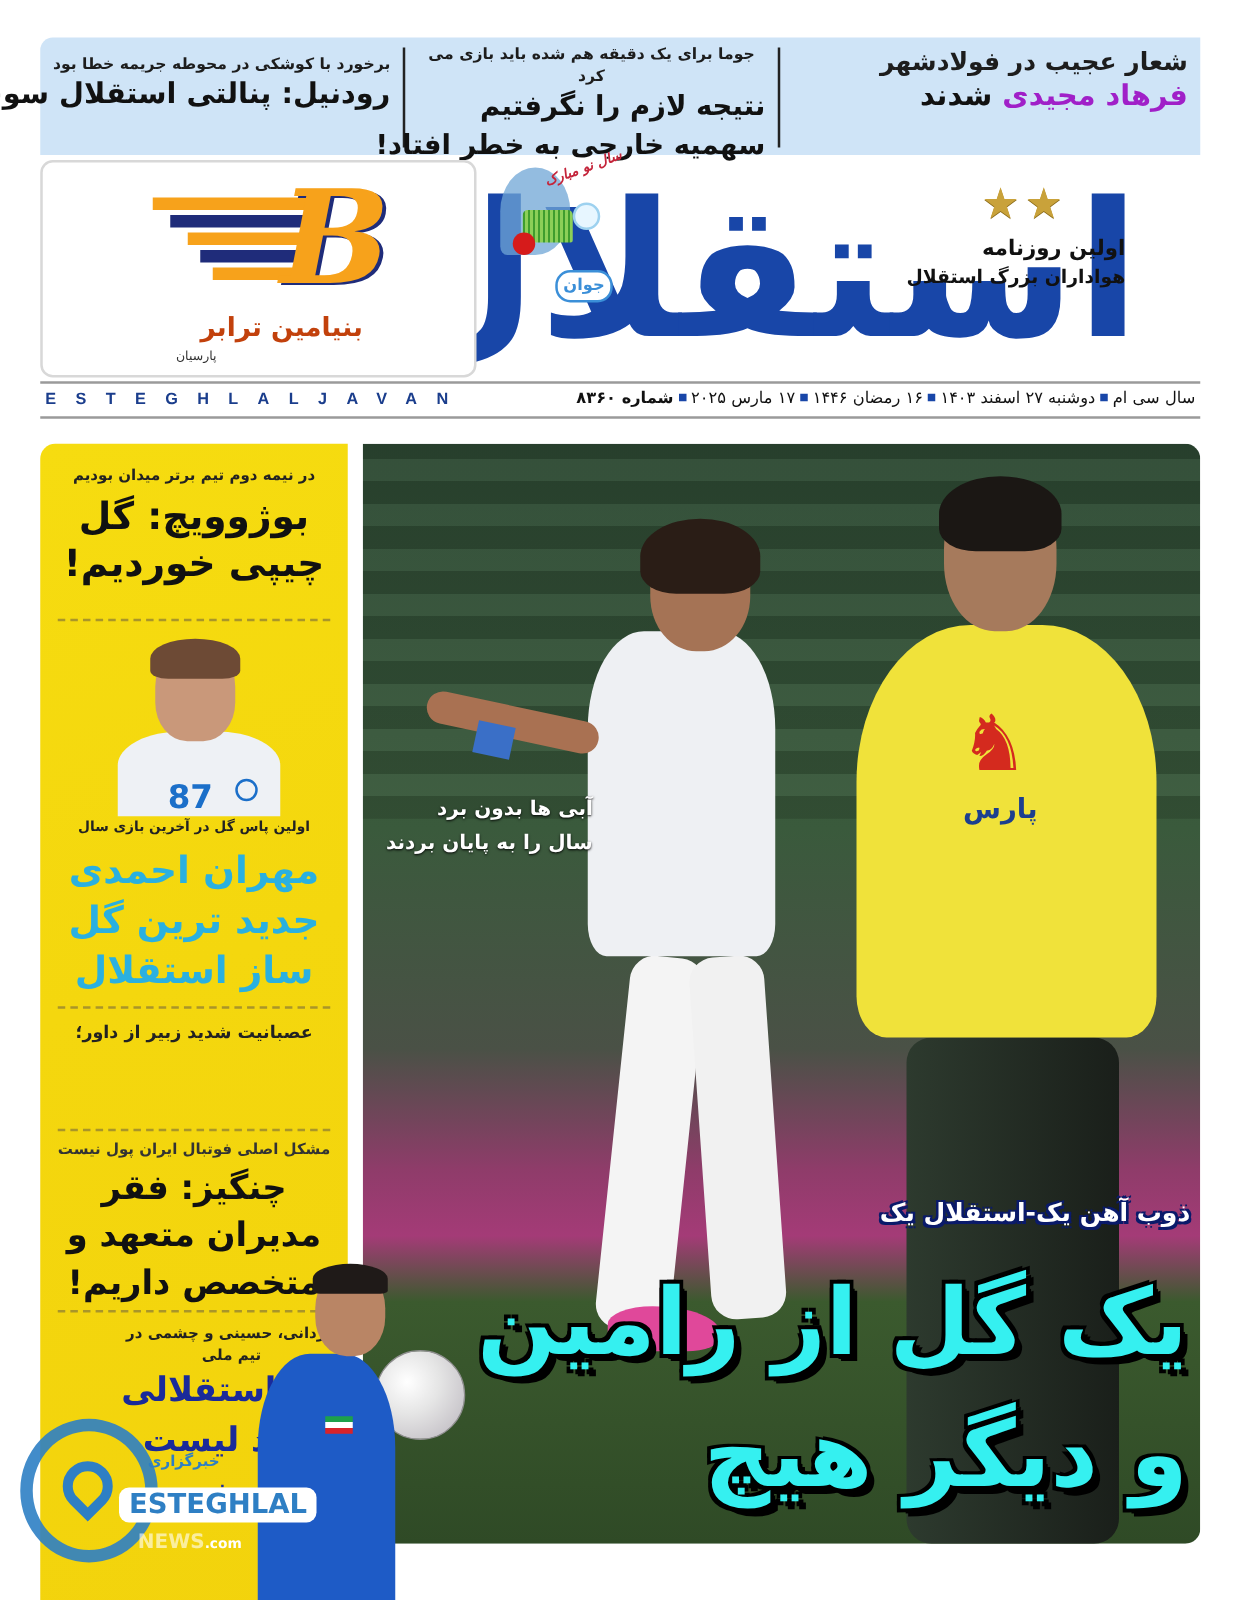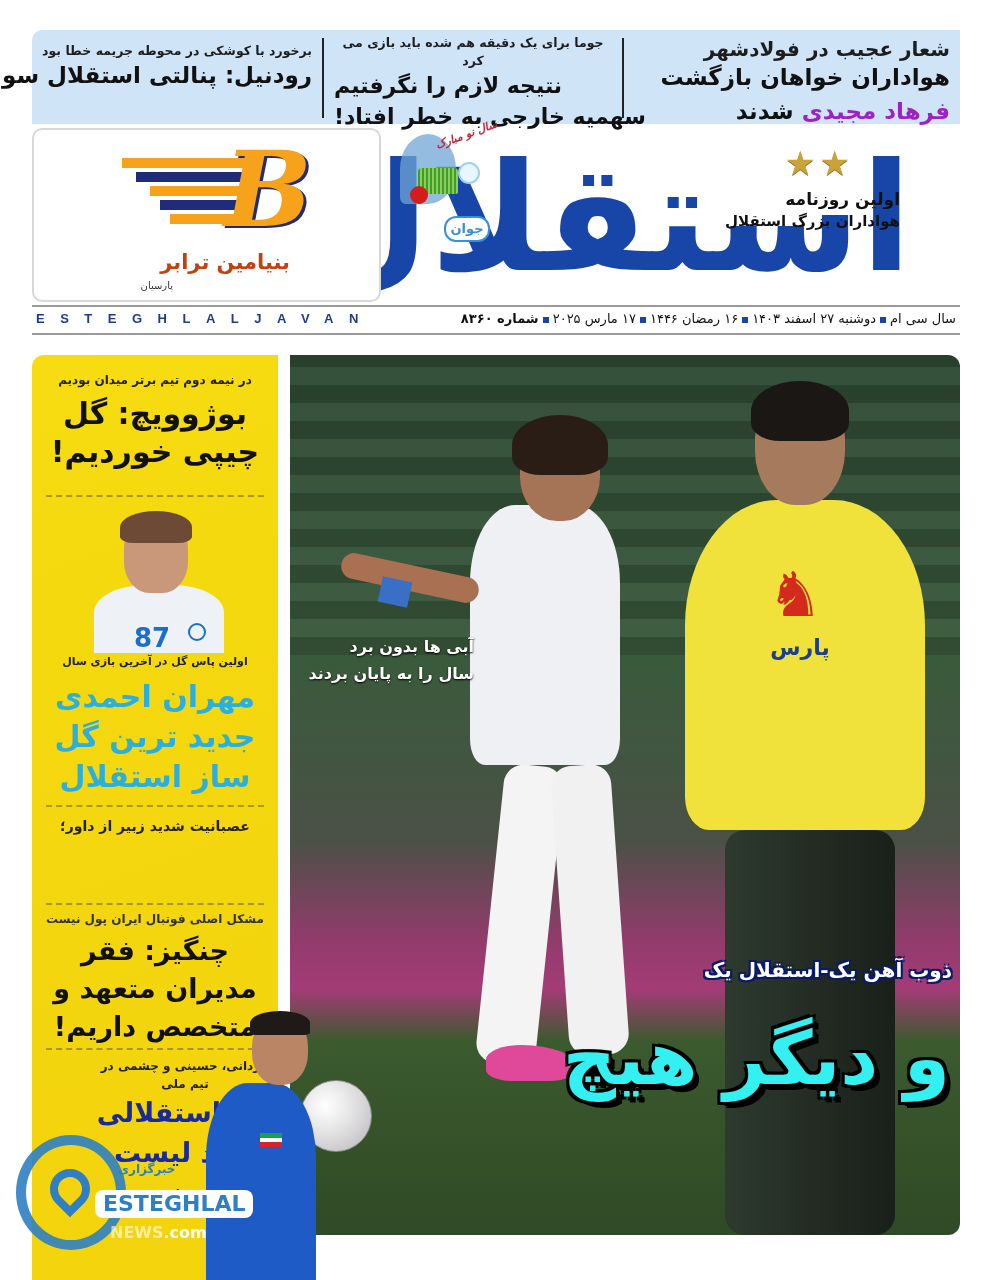--- a/index.html
+++ b/index.html
@@ -9,21 +9,21 @@
   
   .teaser-strip {
     position: absolute; left: 32px; top: 30px; width: 928px; height: 94px;
     background: #cfe4f7; border-radius: 10px 0 0 0; display: flex; direction: rtl;
   }
   .teaser { position: relative; padding: 4px 10px 0 10px; display: flex; flex-direction: column; }
   .teaser .kicker { font-size: 12.5px; font-weight: bold; color: #1d1d1d; line-height: 18px; }
   .teaser .head { font-size: 22px; font-weight: bold; color: #111; line-height: 31px; white-space: nowrap; letter-spacing: -0.5px; }
   .teaser .head .purple { color: #a020c8; }
   .teaser-1 { width: 290px; }
-  .teaser-2 { width: 298px; align-items: flex-end; text-align: center; }
+  .teaser-2 { width: 298px; align-items: flex-start; text-align: center; }
   .teaser-3 { width: 340px; padding-top: 8px; }
   .teaser-3 .kicker { font-size: 20px; line-height: 22px; }
   .teaser-3 .head { font-size: 23px; line-height: 34px; }
   .vsep { width: 2px; background: #222; margin: 8px 0 6px 0; }
 
   
   .masthead { position: absolute; left: 390px; top: 128px; width: 570px; height: 172px; }
   .logo-word {
     position: absolute; right: 48px; top: 20px; width: 460px; height: 140px;
     color: #1846a8; font-size: 150px; font-weight: bold; line-height: 140px;
@@ -97,21 +97,21 @@
     position: absolute; left: 16px; top: 0; width: 110px; height: 115px; border-radius: 50%;
     border: 10px solid #2e7fc4; opacity: 0.9;
   }
   .wm-pin { position: absolute; left: 50px; top: 34px; width: 40px; height: 40px; border: 8px solid #2e7fc4; border-radius: 50% 50% 50% 0; transform: rotate(-45deg); }
   .wm-pill {
     position: absolute; left: 95px; top: 55px; padding: 0 8px; height: 28px; background: #fff; border-radius: 8px;
     color: #2e7fc4; font-size: 22px; font-weight: bold; line-height: 28px; direction: ltr; font-family: "DejaVu Sans", sans-serif;
   }
   .wm-fa { position: absolute; left: 118px; top: 27px; color: #2e7fc4; font-size: 12px; font-weight: bold; }
   .wm-news { position: absolute; left: 110px; top: 88px; direction: ltr; font-size: 16px; font-weight: bold; color: rgba(255,255,255,0.6); font-family: "DejaVu Sans", sans-serif; }
-  .wm-news span { color: #fff; font-size: 16px; margin-top: 19px; }
+  .wm-news span { color: #fff; font-size: 11px; margin-top: 19px; }
 
   .player2 { position: absolute; left: 206px; top: 1015px; width: 110px; height: 265px; }
   .player2 .face { position: absolute; left: 46px; top: 0; width: 56px; height: 70px; background: #b98565; border-radius: 45%; }
   .player2 .hair { position: absolute; left: 44px; top: -4px; width: 60px; height: 24px; background: #1f1a18; border-radius: 50% 50% 10% 10%; }
   .player2 .shirt { position: absolute; left: 0; top: 68px; width: 110px; height: 197px; background: #1e5bc6; border-radius: 38% 38% 0 0; }
   .player2 .flag { position: absolute; left: 54px; top: 118px; width: 22px; height: 14px; background: linear-gradient(#1da04b 0 33%, #fff 33% 66%, #d8232a 66%); }
 
   
   .main-photo {
     position: absolute; left: 290px; top: 355px; width: 670px; height: 880px; border-radius: 0 12px 12px 0; overflow: hidden;
@@ -148,23 +148,20 @@
   .main-head { position: absolute; right: 10px; top: 650px; width: 640px; text-align: right; color: #35f0f0; font-size: 74px; font-weight: bold; line-height: 106px; letter-spacing: -2px;
     text-shadow: 4px 4px 0 #000, -3px 3px 0 #000, 3px -3px 0 #000, -3px -3px 0 #000, 6px 6px 0 #000; }
 </style>
 </head>
 <body>
 
 <div class="teaser-strip">
   <div class="teaser teaser-3">
     <div class="kicker">شعار عجیب در فولادشهر</div>
     <div class="head">
-      <span>هواداران خواهان بازگشت</span>
-    </div>
-    <div class="head">
       <span class="purple">فرهاد مجیدی</span><span> شدند</span>
     </div>
   </div>
   <div class="vsep"></div>
   <div class="teaser teaser-2">
     <div class="kicker">جوما برای یک دقیقه هم شده باید بازی می کرد</div>
     <div class="head">نتیجه لازم را نگرفتیم</div>
     <div class="head">سهمیه خارجی به خطر افتاد!</div>
   </div>
   <div class="vsep"></div>
@@ -236,20 +233,21 @@
   </div>
   <div class="ball"></div>
 
   <div class="sub-kicker">
     <div>آبی ها بدون برد</div>
     <div>سال را به پایان بردند</div>
   </div>
 
   <div class="main-kicker">ذوب آهن یک-استقلال یک</div>
   <div class="main-head">
+    <div>یک گل از رامین</div>
     <div>و دیگر هیچ</div>
   </div>
 </div>
 
 <div class="yellow-col">
   <div class="story" style="top:16px">
     <div class="kicker">در نیمه دوم تیم برتر میدان بودیم</div>
     <div class="head" style="font-size:30px;color:#111;margin-top:6px">بوژوویچ: گل چیپی خوردیم!</div>
   </div>
   <div class="dashes" style="top:140px"></div>

